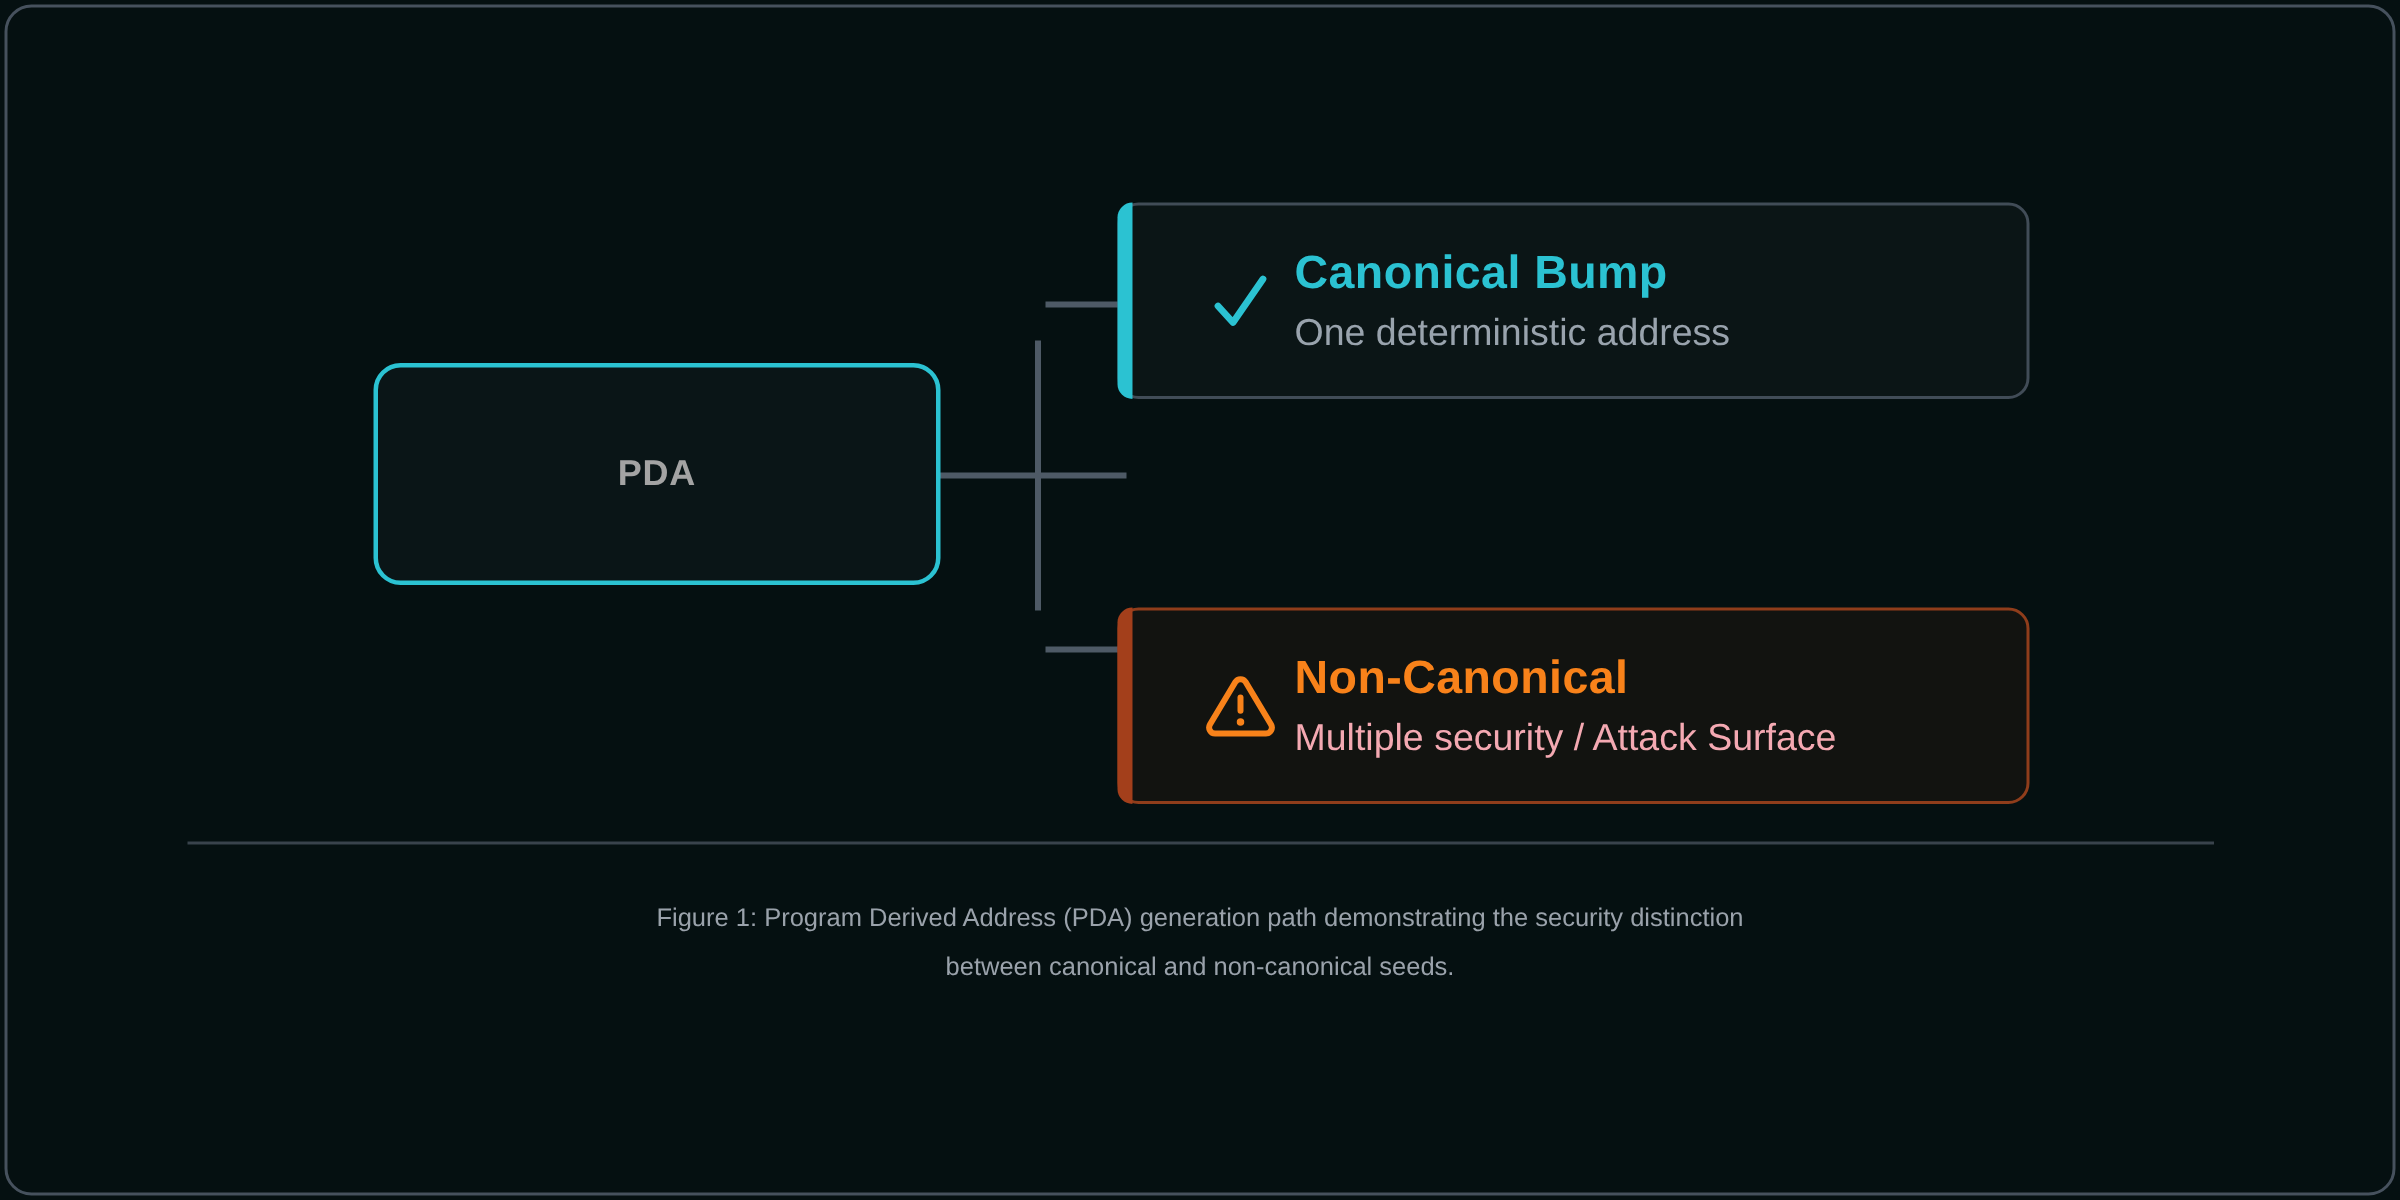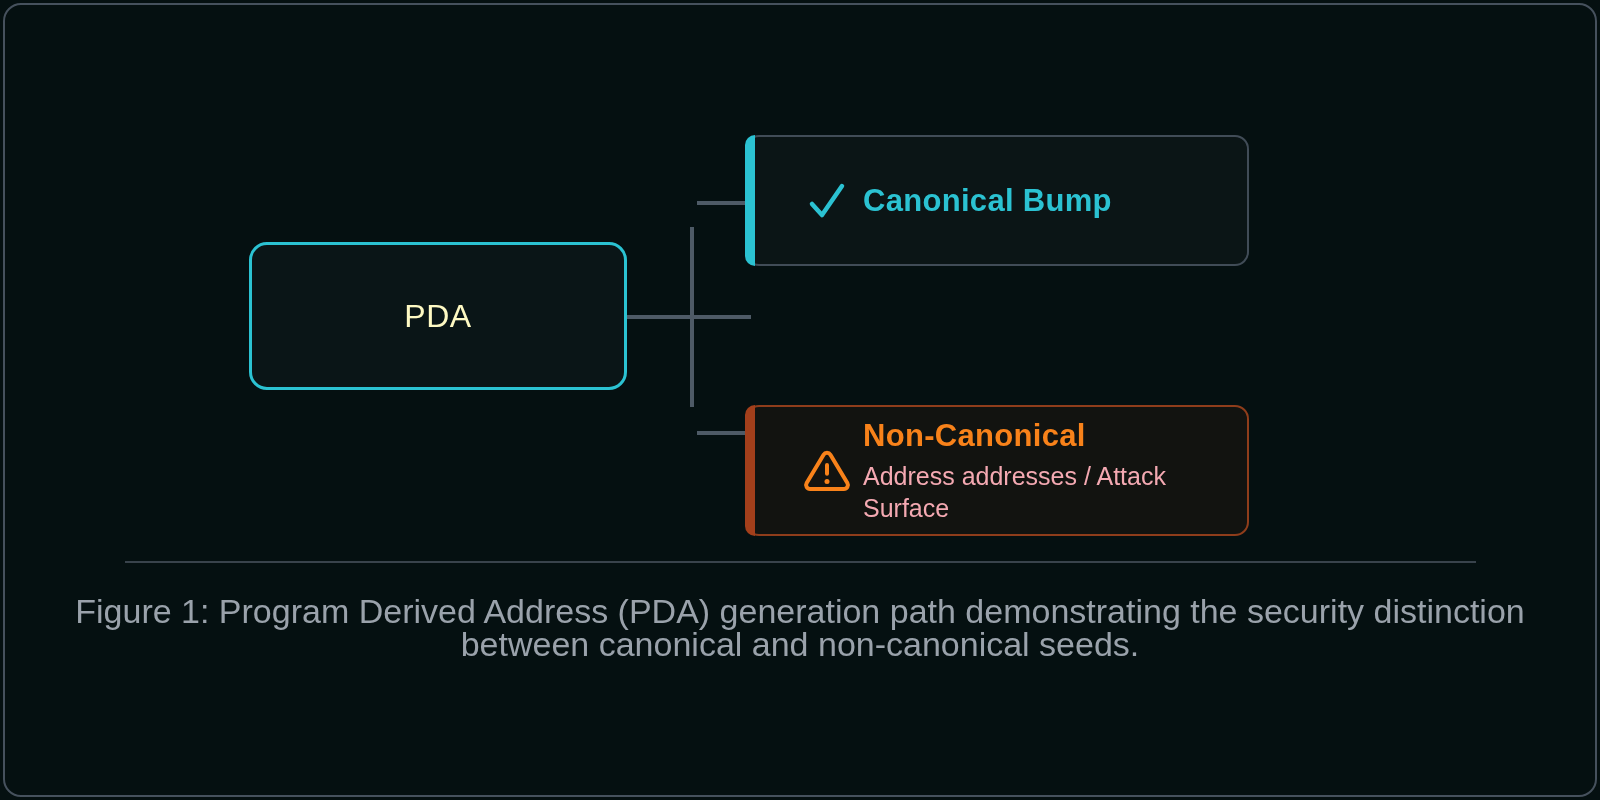--- a/index.html
+++ b/index.html
@@ -38,36 +38,36 @@
     left: 249px; top: 242px;
     width: 378px; height: 148px;
     background: #0a1517;
     border: 3px solid #2bc2d2;
     border-radius: 18px;
     display: flex; flex-direction: column;
     align-items: center; justify-content: center;
     gap: 2px;
   }
   .root-title {
-    color: #fef9c3;
-    font-size: 32px; font-weight: 400;
+    color: #a3a3a3;
+    font-size: 24px; font-weight: 700;
     line-height: 42px;
     letter-spacing: 0.5px;
   }
   .root-subtitle {
     color: #99a3ad;
     font-size: 26px;
     line-height: 34px;
   }
 
   
   .branch-node {
     position: absolute;
     left: 745px;
-    width: 504px; height: 131px;
+    width: 608px; height: 131px;
     border-radius: 14px;
     display: flex; align-items: center;
     padding-left: 56px;
   }
   .branch-canonical {
     top: 135px;
     background: #0b1516;
     border: 2px solid #414c57;
   }
   .branch-noncanonical {
@@ -114,21 +114,21 @@
     left: 125px; top: 561px;
     width: 1351px; height: 2px;
     background: #39434c;
   }
   .caption {
     position: absolute;
     left: 0; top: 595px;
     width: 1600px;
     text-align: center;
     color: #9aa2ab;
-    font-size: 34px;
+    font-size: 17px;
     line-height: 33px;
   }
 </style>
 </head>
 <body>
 
 <div class="stage">
 
   <div class="frame"></div>
 
@@ -143,35 +143,36 @@
 
   <div class="branch-node branch-canonical">
     <div class="accent-bar accent-teal"></div>
     <div class="node-icon">
       <svg width="48" height="48" viewBox="0 0 48 48" fill="none">
         <path d="M9 27 L19 38 L39 9" stroke="#2bc2d2" stroke-width="4.5" stroke-linecap="round" stroke-linejoin="round"></path>
       </svg>
     </div>
     <div class="node-text">
       <div class="branch-title title-teal">Canonical Bump</div>
+      <div class="branch-subtitle subtitle-gray">One deterministic address</div>
     </div>
   </div>
 
   <div class="branch-node branch-noncanonical">
     <div class="accent-bar accent-rust"></div>
     <div class="node-icon">
       <svg width="48" height="48" viewBox="0 0 24 24" fill="none">
         <path d="M10.29 3.86 L1.82 18 a2 2 0 0 0 1.71 3 h16.94 a2 2 0 0 0 1.71 -3 L13.71 3.86 a2 2 0 0 0 -3.42 0 z" stroke="#f8821a" stroke-width="2" stroke-linecap="round" stroke-linejoin="round"></path>
         <line x1="12" y1="9" x2="12" y2="13.4" stroke="#f8821a" stroke-width="2" stroke-linecap="round"></line>
         <circle cx="12" cy="17.2" r="1.25" fill="#f8821a"></circle>
       </svg>
     </div>
     <div class="node-text">
       <div class="branch-title title-orange">Non-Canonical</div>
-      <div class="branch-subtitle subtitle-pink">Address addresses / Attack Surface</div>
+      <div class="branch-subtitle subtitle-pink">Multiple security / Attack Surface</div>
     </div>
   </div>
 
   <div class="divider"></div>
   <div class="caption">
     <div>Figure 1: Program Derived Address (PDA) generation path demonstrating the security distinction</div>
     <div>between canonical and non-canonical seeds.</div>
   </div>
 
 </div>

